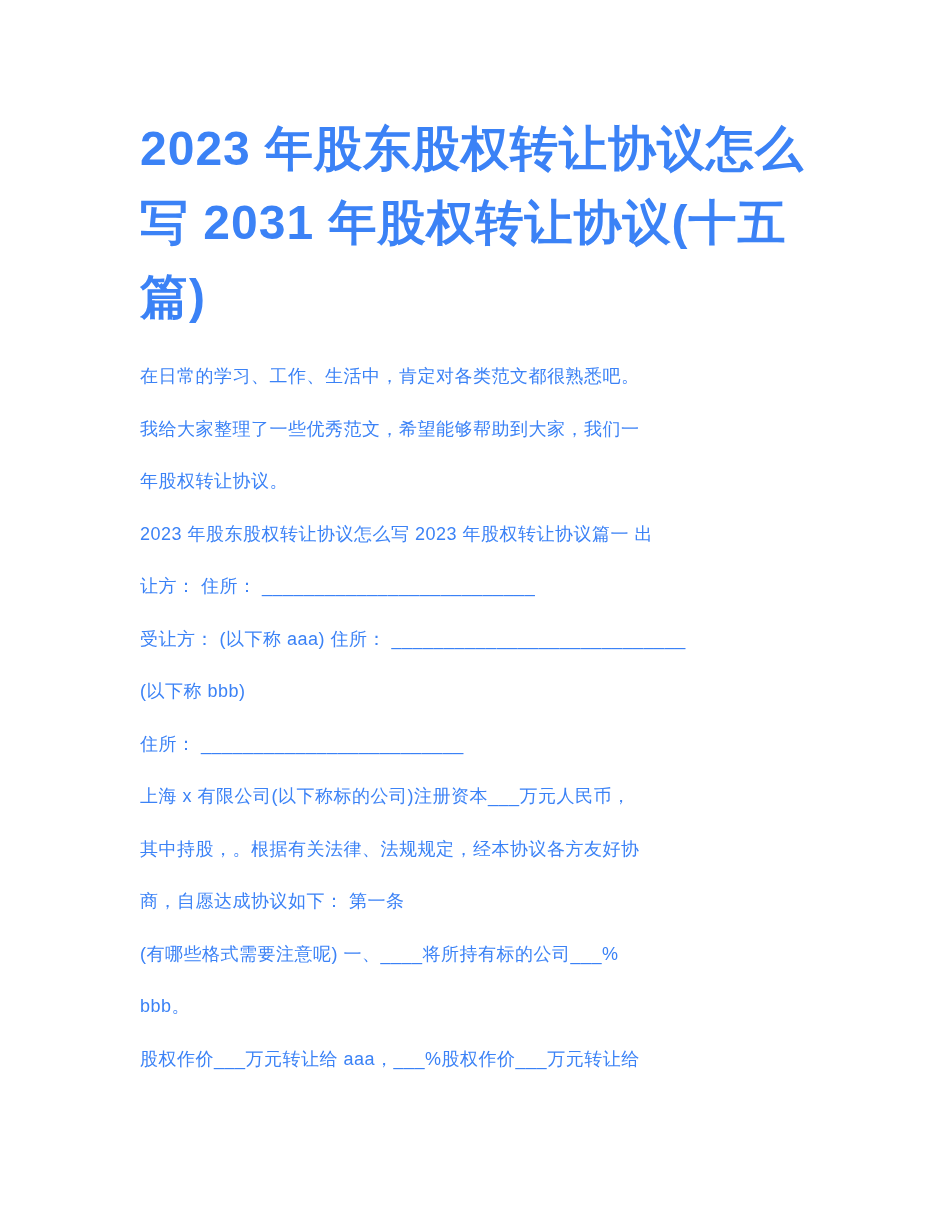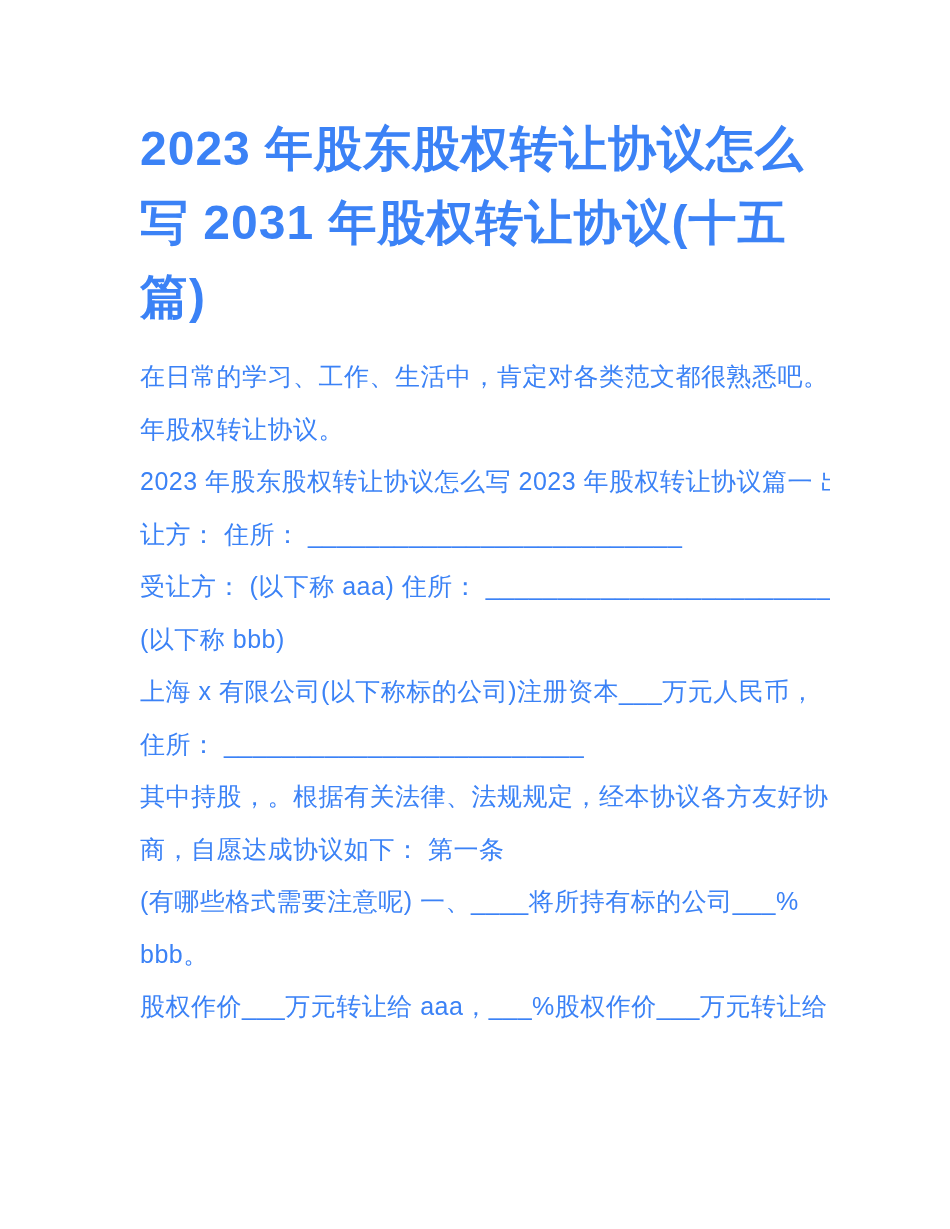--- a/index.html
+++ b/index.html
@@ -24,21 +24,21 @@
     font-weight: 700;
     letter-spacing: 1px;
   }
   .t-line {
     display: block;
     white-space: pre;
     overflow: hidden;
   }
   .doc-body {
     padding: 16px 120px 0 140px;
-    font-size: 25px;
+    font-size: 18px;
     font-weight: 400;
   }
   .b-line {
     margin: 0;
     height: 52.5px;
     line-height: 52.5px;
     white-space: pre;
     overflow: hidden;
     letter-spacing: 0.5px;
   }
@@ -49,27 +49,28 @@
 <div class="page">
 
   <h1 class="doc-title">
     <span class="t-line">2023 年股东股权转让协议怎么</span>
     <span class="t-line">写 2031 年股权转让协议(十五</span>
     <span class="t-line">篇)</span>
   </h1>
 
   <div class="doc-body">
     <p class="b-line">在日常的学习、工作、生活中，肯定对各类范文都很熟悉吧。</p>
+    <p class="b-line">我给大家整理了一些优秀范文，希望能够帮助到大家，我们一</p>
     <p class="b-line">年股权转让协议。</p>
     <p class="b-line">2023 年股东股权转让协议怎么写 2023 年股权转让协议篇一 出</p>
     <p class="b-line">让方： 住所： __________________________</p>
     <p class="b-line">受让方： (以下称 aaa) 住所： ____________________________</p>
     <p class="b-line">(以下称 bbb)</p>
+    <p class="b-line">住所： _________________________</p>
     <p class="b-line">上海 x 有限公司(以下称标的公司)注册资本___万元人民币，</p>
-    <p class="b-line">住所： _________________________</p>
     <p class="b-line">其中持股，。根据有关法律、法规规定，经本协议各方友好协</p>
     <p class="b-line">商，自愿达成协议如下： 第一条</p>
     <p class="b-line">(有哪些格式需要注意呢) 一、____将所持有标的公司___%</p>
     <p class="b-line">bbb。</p>
     <p class="b-line">股权作价___万元转让给 aaa，___%股权作价___万元转让给</p>
   </div>
 
 </div>
 
 </body></html>

